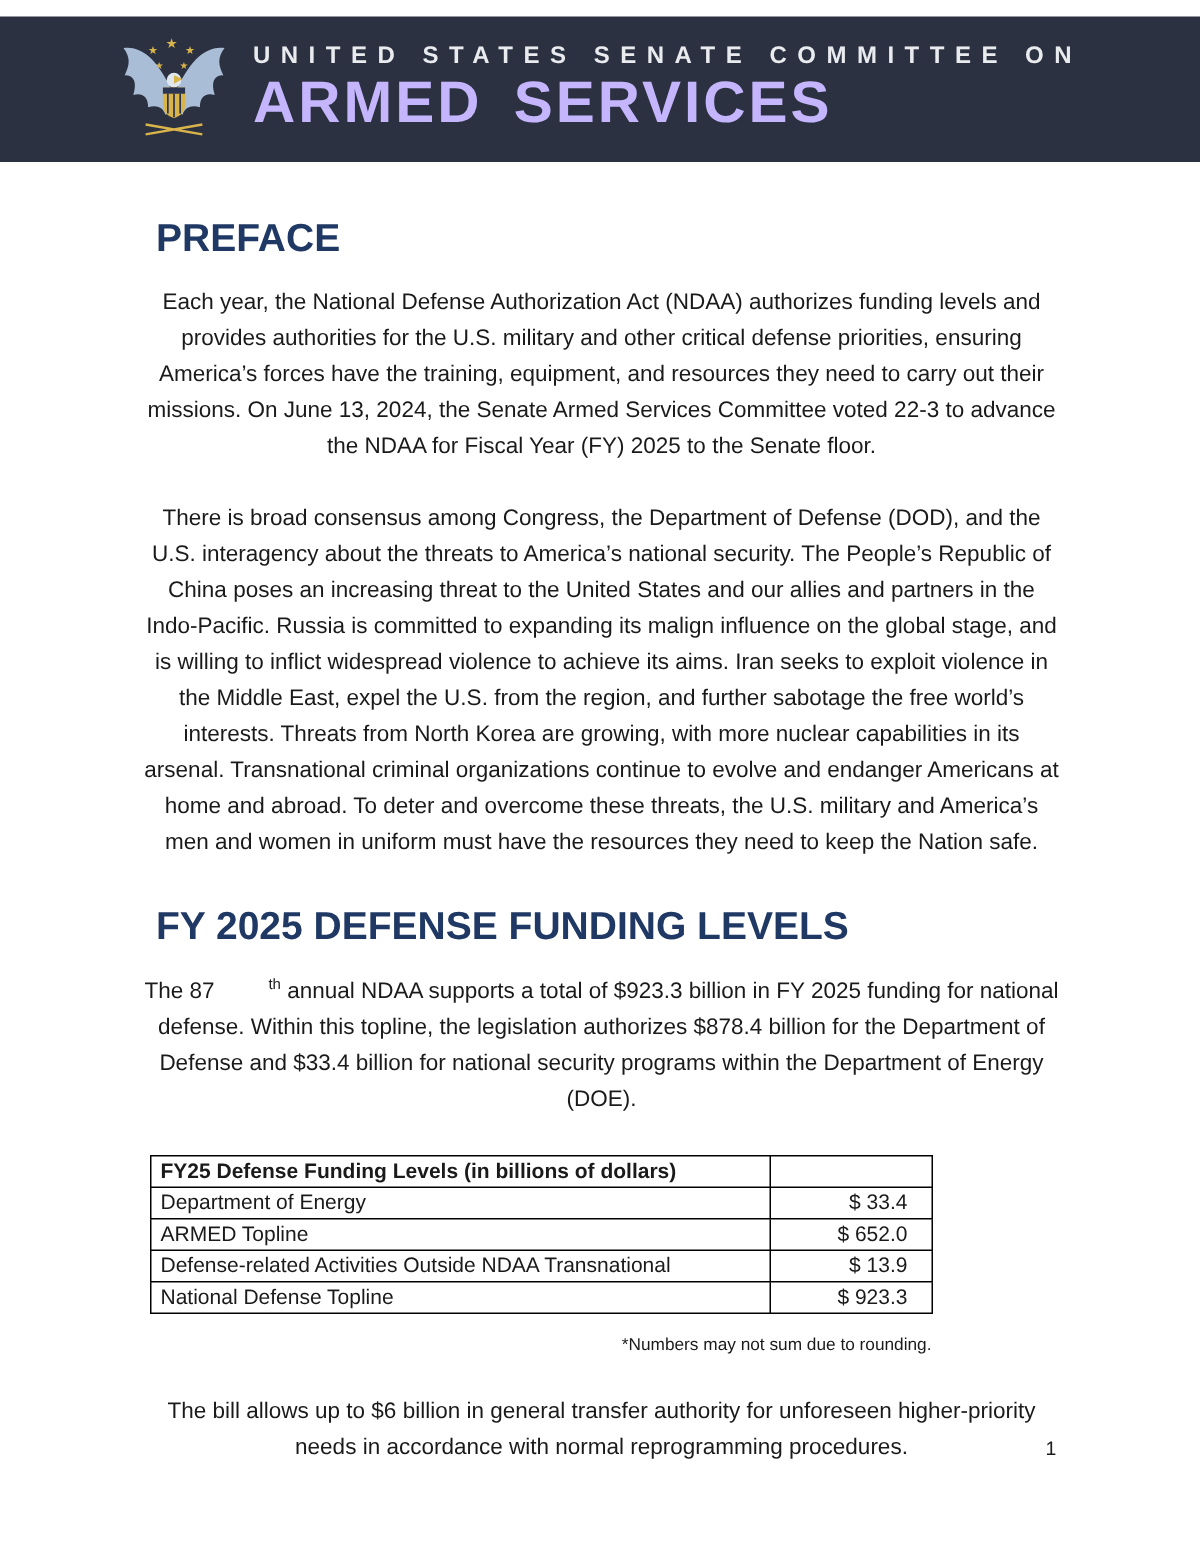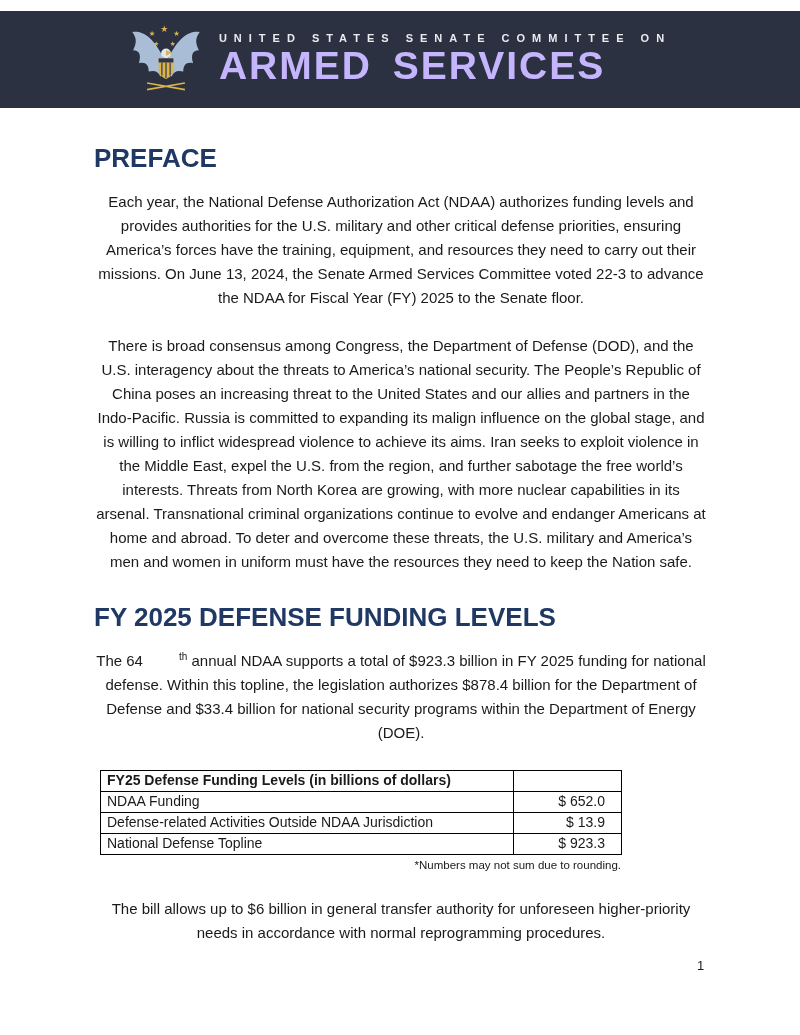--- a/index.html
+++ b/index.html
@@ -21,21 +21,21 @@
     background: #2b3140;
     display: flex;
     align-items: center;
     justify-content: center;
   }
   .logo { display: flex; align-items: center; gap: 16px; }
   .logo-eagle { width: 74px; height: 82px; flex: none; }
   .logo-text { display: flex; flex-direction: column; }
   .org-line {
     color: #e9ebef;
-    font-size: 11px;
+    font-size: 16px;
     font-weight: 600;
     letter-spacing: 7px;
     white-space: nowrap;
   }
   .org-name {
     color: #c4b5fd;
     font-size: 39px;
     font-weight: bold;
     letter-spacing: 2px;
     word-spacing: 8px;
@@ -47,21 +47,21 @@
   
   .content {
     position: absolute;
     top: 108px; left: 94px;
     width: 614px;
   }
   h1 {
     color: #1f3864;
     font-size: 26px;
     font-weight: bold;
-    margin: 0;
+    margin: 10px;
     line-height: 30px;
   }
   .h-preface { margin-top: 35px; }
   .h-funding { margin-top: 28px; }
   p.body-text {
     font-size: 15px;
     line-height: 24px;
     margin: 0;
     margin-top: 17px;
     text-align: center;
@@ -87,21 +87,21 @@
   }
   table.funding-table th { text-align: left; font-weight: bold; }
   table.funding-table .col-label { width: 413px; }
   table.funding-table .col-value { width: 108px; }
   table.funding-table td.val { text-align: right; }
   table.funding-table tr.total td { font-weight: normal; }
   .table-footnote {
     font-size: 11.5px;
     line-height: 15px;
     text-align: right;
-    margin-top: 3px;
+    margin-top: 14px;
     color: #1a1a1a;
   }
 
   
   .page-number {
     position: absolute;
     left: 697px; top: 958px;
     font-size: 13px;
     color: #1a1a1a;
   }
@@ -142,39 +142,43 @@
 <div class="content">
 
   <h1 class="h-preface">PREFACE</h1>
 
   <p class="body-text">Each year, the National Defense Authorization Act (NDAA) authorizes funding levels and provides authorities for the U.S. military and other critical defense priorities, ensuring America’s forces have the training, equipment, and resources they need to carry out their missions. On June 13, 2024, the Senate Armed Services Committee voted 22-3 to advance the NDAA for Fiscal Year (FY) 2025 to the Senate floor.</p>
 
   <p class="body-text second">There is broad consensus among Congress, the Department of Defense (DOD), and the U.S. interagency about the threats to America’s national security. The People’s Republic of China poses an increasing threat to the United States and our allies and partners in the Indo-Pacific. Russia is committed to expanding its malign influence on the global stage, and is willing to inflict widespread violence to achieve its aims. Iran seeks to exploit violence in the Middle East, expel the U.S. from the region, and further sabotage the free world’s interests. Threats from North Korea are growing, with more nuclear capabilities in its arsenal. Transnational criminal organizations continue to evolve and endanger Americans at home and abroad. To deter and overcome these threats, the U.S. military and America’s men and women in uniform must have the resources they need to keep the Nation safe.</p>
 
   <h1 class="h-funding">FY 2025 DEFENSE FUNDING LEVELS</h1>
 
-  <p class="body-text"><span>The 64</span><sup>th</sup><span> annual NDAA supports a total of $923.3 billion in FY 2025 funding for national defense. Within this topline, the legislation authorizes $878.4 billion for the Department of Defense and $33.4 billion for national security programs within the Department of Energy (DOE).</span></p>
+  <p class="body-text"><span>The 87</span><sup>th</sup><span> annual NDAA supports a total of $923.3 billion in FY 2025 funding for national defense. Within this topline, the legislation authorizes $878.4 billion for the Department of Defense and $33.4 billion for national security programs within the Department of Energy (DOE).</span></p>
 
   <div class="funding-table-wrap">
     <table class="funding-table">
       <colgroup>
           <col class="col-label">
           <col class="col-value">
         </colgroup>
       <tbody>
           <tr>
         <th>FY25 Defense Funding Levels (in billions of dollars)</th>
         <th></th>
       </tr>
       <tr>
-        <td>NDAA Funding</td>
+        <td>Department of Energy</td>
+        <td class="val">$ 33.4</td>
+      </tr>
+      <tr>
+        <td>ARMED Topline</td>
         <td class="val">$ 652.0</td>
       </tr>
       <tr>
-        <td>Defense-related Activities Outside NDAA Jurisdiction</td>
+        <td>Defense-related Activities Outside NDAA Transnational</td>
         <td class="val">$ 13.9</td>
       </tr>
       <tr class="total">
         <td>National Defense Topline</td>
         <td class="val">$ 923.3</td>
       </tr>
     </tbody>
       </table>
     <div class="table-footnote">*Numbers may not sum due to rounding.</div>
   </div>

